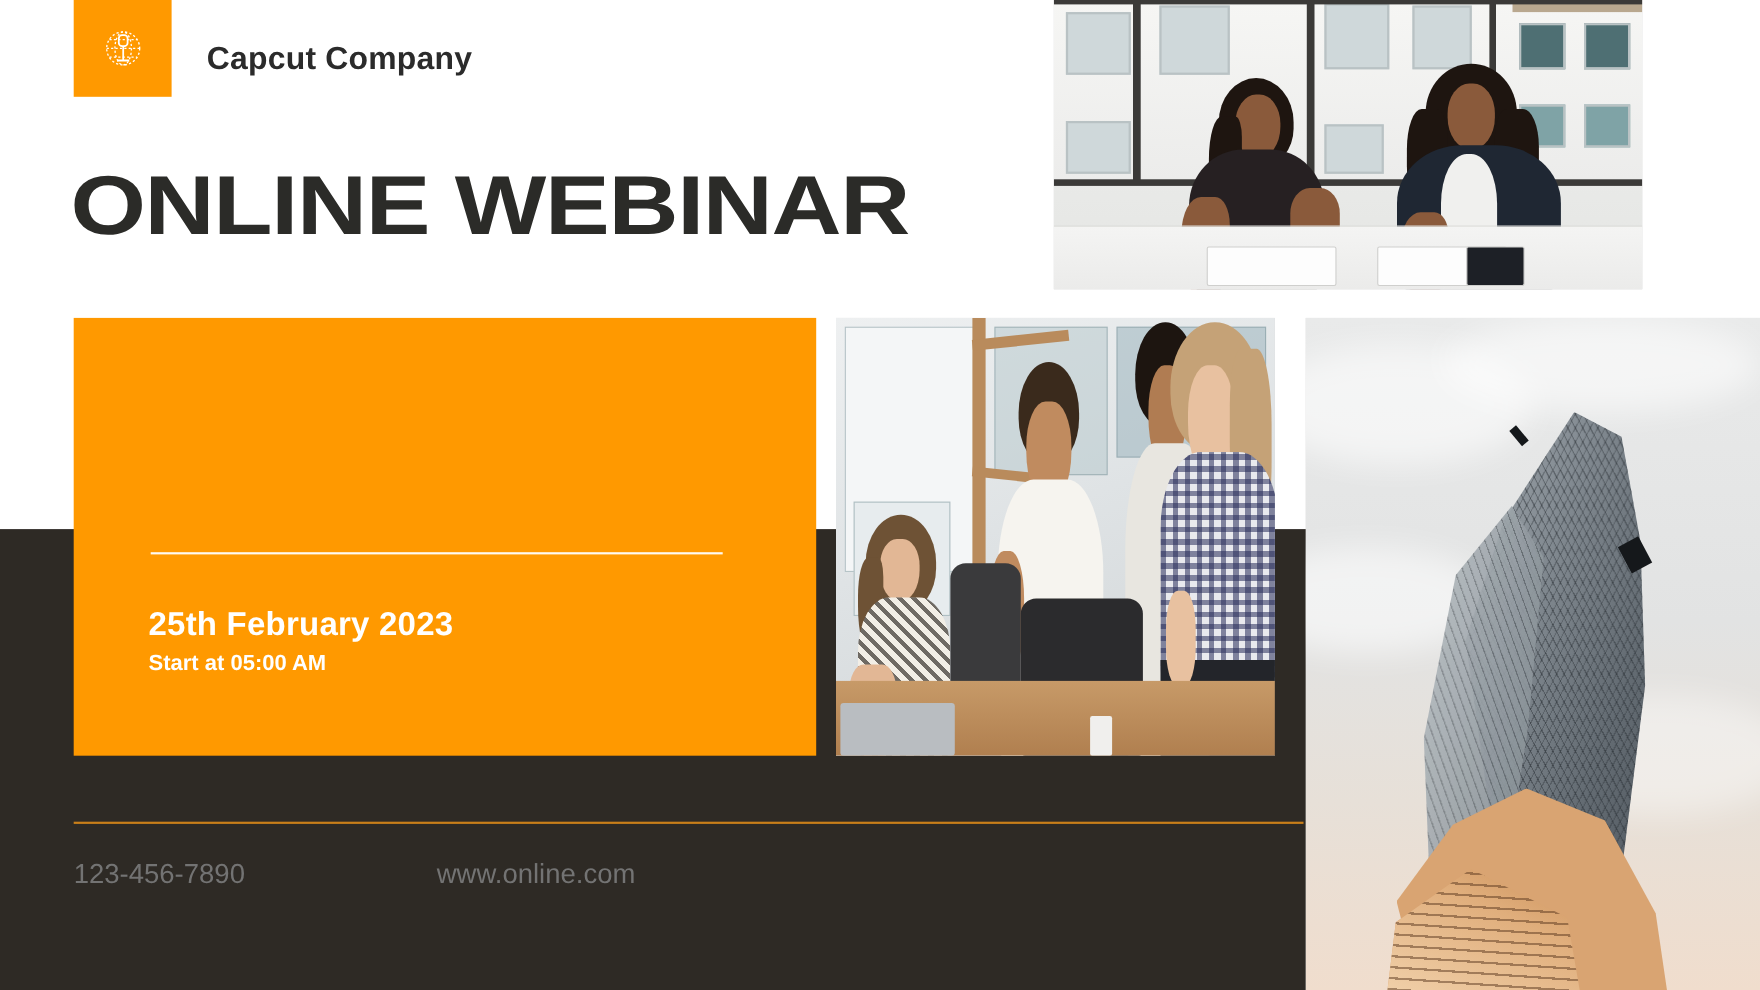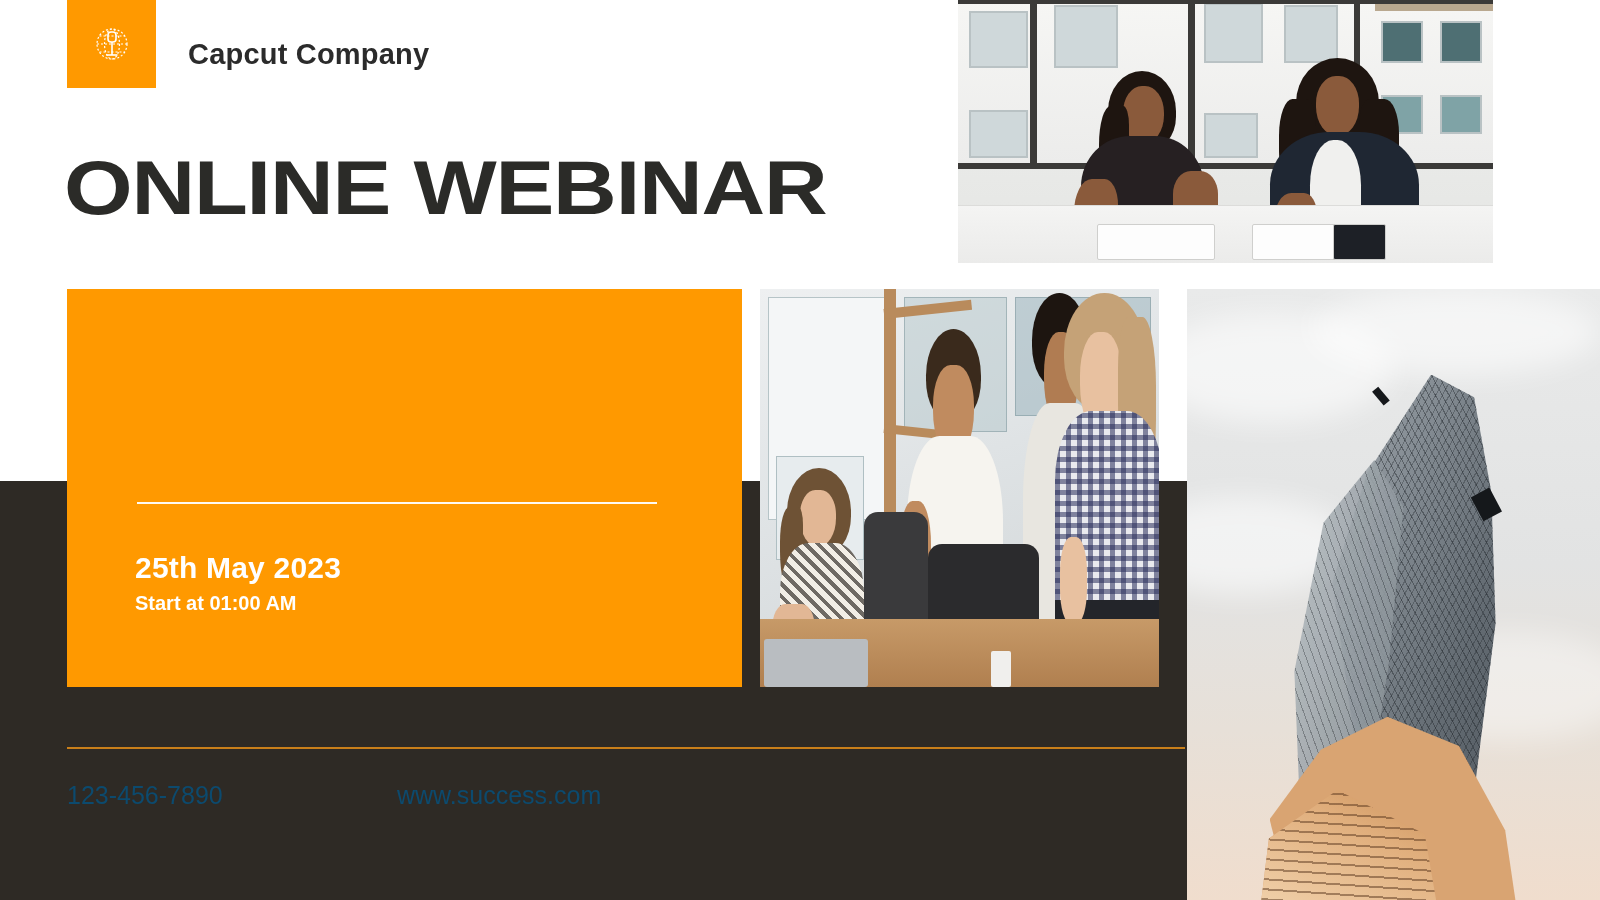--- a/index.html
+++ b/index.html
@@ -139,21 +139,21 @@
 
   
   .footer-rule {
     position:absolute; left:67px; top:747px; width:1118px; height:2px;
     background:#c97f1a;
   }
   .footer-items {
     position:absolute; left:67px; top:775px; width:1118px; height:40px;
     display:flex; align-items:center;
   }
-  .footer-item { color:#0c4a6e; font-size:25px; white-space:nowrap; }
+  .footer-item { color:#737373; font-size:25px; white-space:nowrap; }
   .fi-phone { width:330px; }
   .fi-mail  { width:400px; }
   .fi-web   { width:380px; }
 </style>
 </head>
 <body>
 
 <div class="poster">
 
   <div class="dark-slab"></div>
@@ -306,23 +306,23 @@
         background-image:
           repeating-linear-gradient(4deg, rgba(90,55,30,.5) 0 2px, rgba(255,255,255,0) 2px 10px),
           linear-gradient(25deg,#f0cfa8 0%,#e0ae7c 60%,#c98d55 100%);
         "></div>
     <div class="tw-notch" style="left:70%;top:33%;width:5%;height:4.5%;transform:rotate(-28deg);"></div>
     <div class="tw-notch" style="left:46%;top:16%;width:2%;height:3%;transform:rotate(-40deg);"></div>
   </div>
 
   <div class="info-card">
     <div class="info-rule"></div>
-    <div class="info-date">25th May 2023</div>
-    <div class="info-time">Start at 01:00 AM</div>
+    <div class="info-date">25th February 2023</div>
+    <div class="info-time">Start at 05:00 AM</div>
   </div>
 
   <div class="footer-rule"></div>
   <div class="footer-items">
     <div class="footer-item fi-phone">123-456-7890</div>
-    <div class="footer-item fi-web">www.success.com</div>
+    <div class="footer-item fi-web">www.online.com</div>
   </div>
 
 </div>
 
 </body></html>

